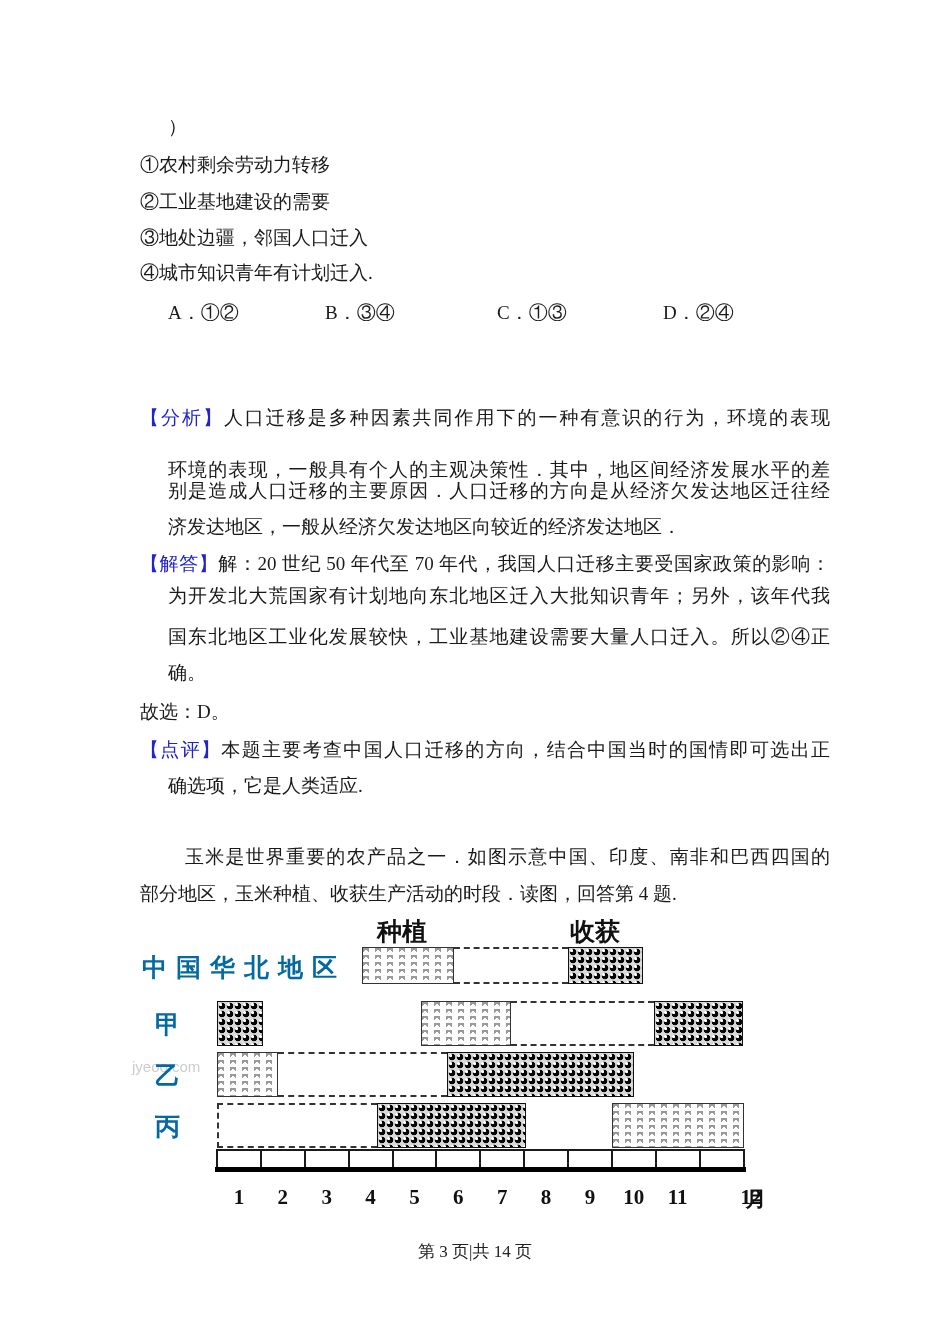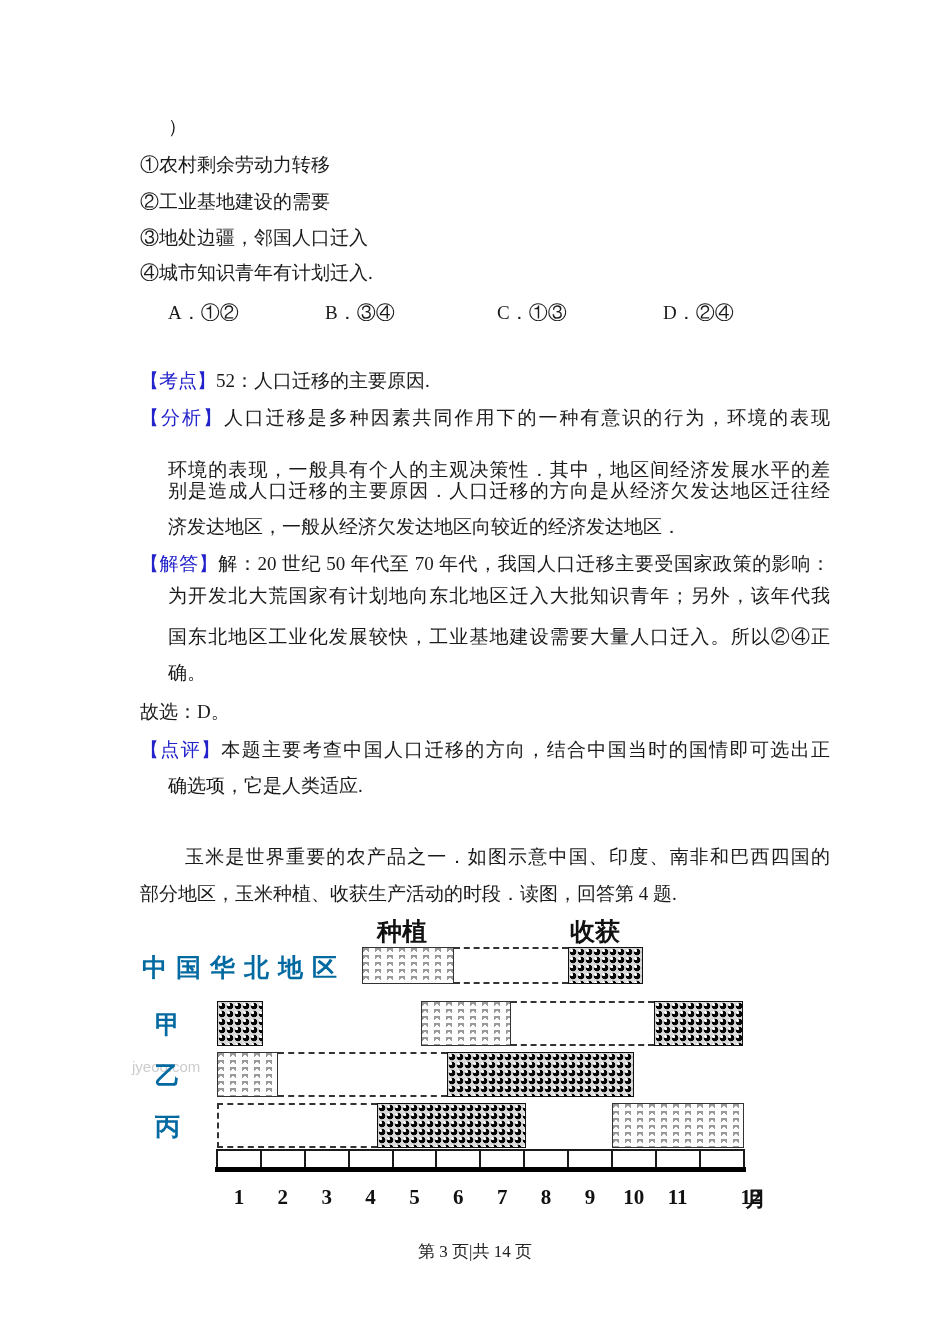--- a/index.html
+++ b/index.html
@@ -76,21 +76,20 @@
   <div class="ln" style="top:153px;left:140px;">①农村剩余劳动力转移</div>
   <div class="ln" style="top:190px;left:140px;">②工业基地建设的需要</div>
   <div class="ln" style="top:226px;left:140px;">③地处边疆，邻国人口迁入</div>
   <div class="ln" style="top:261px;left:140px;">④城市知识青年有计划迁入.</div>
 
   <div class="opt" style="top:300px;left:168px;">A．①②</div>
   <div class="opt" style="top:300px;left:325px;">B．③④</div>
   <div class="opt" style="top:300px;left:497px;">C．①③</div>
   <div class="opt" style="top:300px;left:663px;">D．②④</div>
 
-  <div class="ln" style="top:369px;left:140px;"><span class="blab">【考点】</span><span>52：人口迁移的主要原因.</span></div>
 
   <div class="ln just" style="top:406px;left:140px;width:690px;"><span class="blab">【分析】</span><span>人口迁移是多种因素共同作用下的一种有意识的行为，环境的表现</span></div>
   <div class="ln just" style="top:458px;left:168px;width:662px;">环境的表现，一般具有个人的主观决策性．其中，地区间经济发展水平的差</div>
   <div class="ln just" style="top:479px;left:168px;width:662px;">别是造成人口迁移的主要原因．人口迁移的方向是从经济欠发达地区迁往经</div>
   <div class="ln" style="top:515px;left:168px;">济发达地区，一般从经济欠发达地区向较近的经济发达地区．</div>
 
   <div class="ln just" style="top:552px;left:140px;width:690px;"><span class="blab">【解答】</span><span>解：20 世纪 50 年代至 70 年代，我国人口迁移主要受国家政策的影响：</span></div>
   <div class="ln just" style="top:584px;left:168px;width:662px;">为开发北大荒国家有计划地向东北地区迁入大批知识青年；另外，该年代我</div>
   <div class="ln just" style="top:625px;left:168px;width:662px;">国东北地区工业化发展较快，工业基地建设需要大量人口迁入。所以②④正</div>
   <div class="ln" style="top:661px;left:168px;">确。</div>

